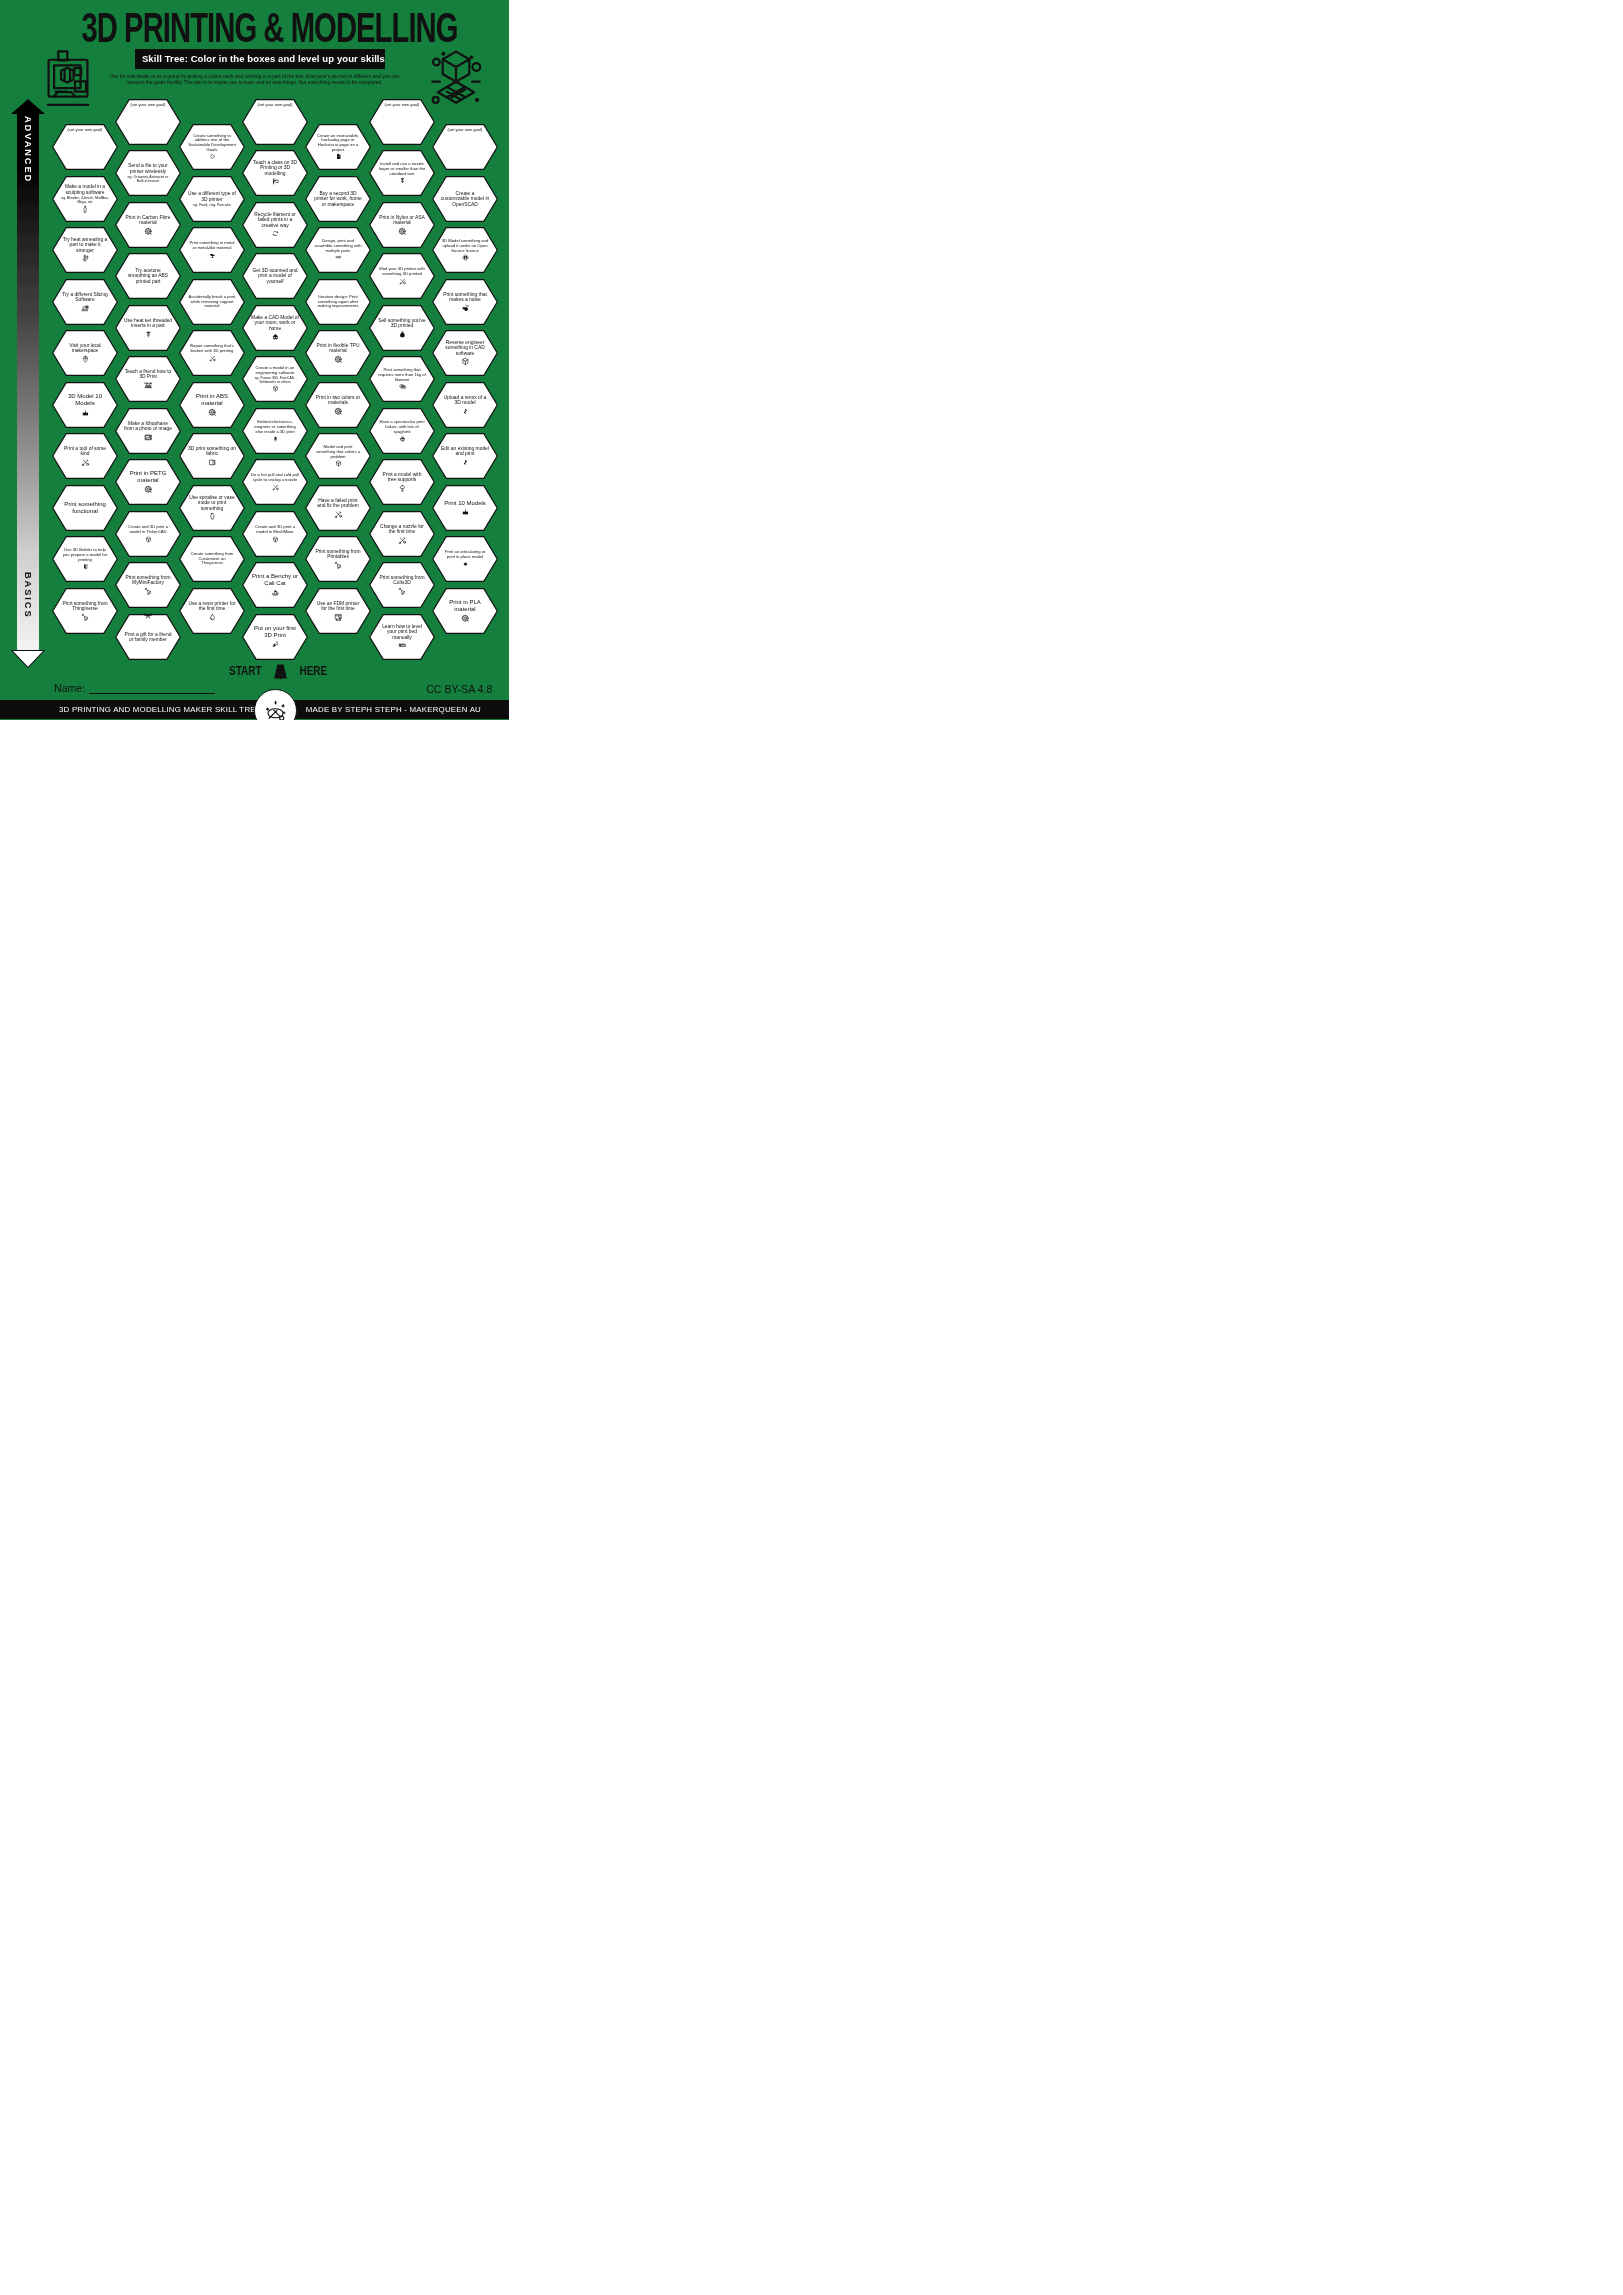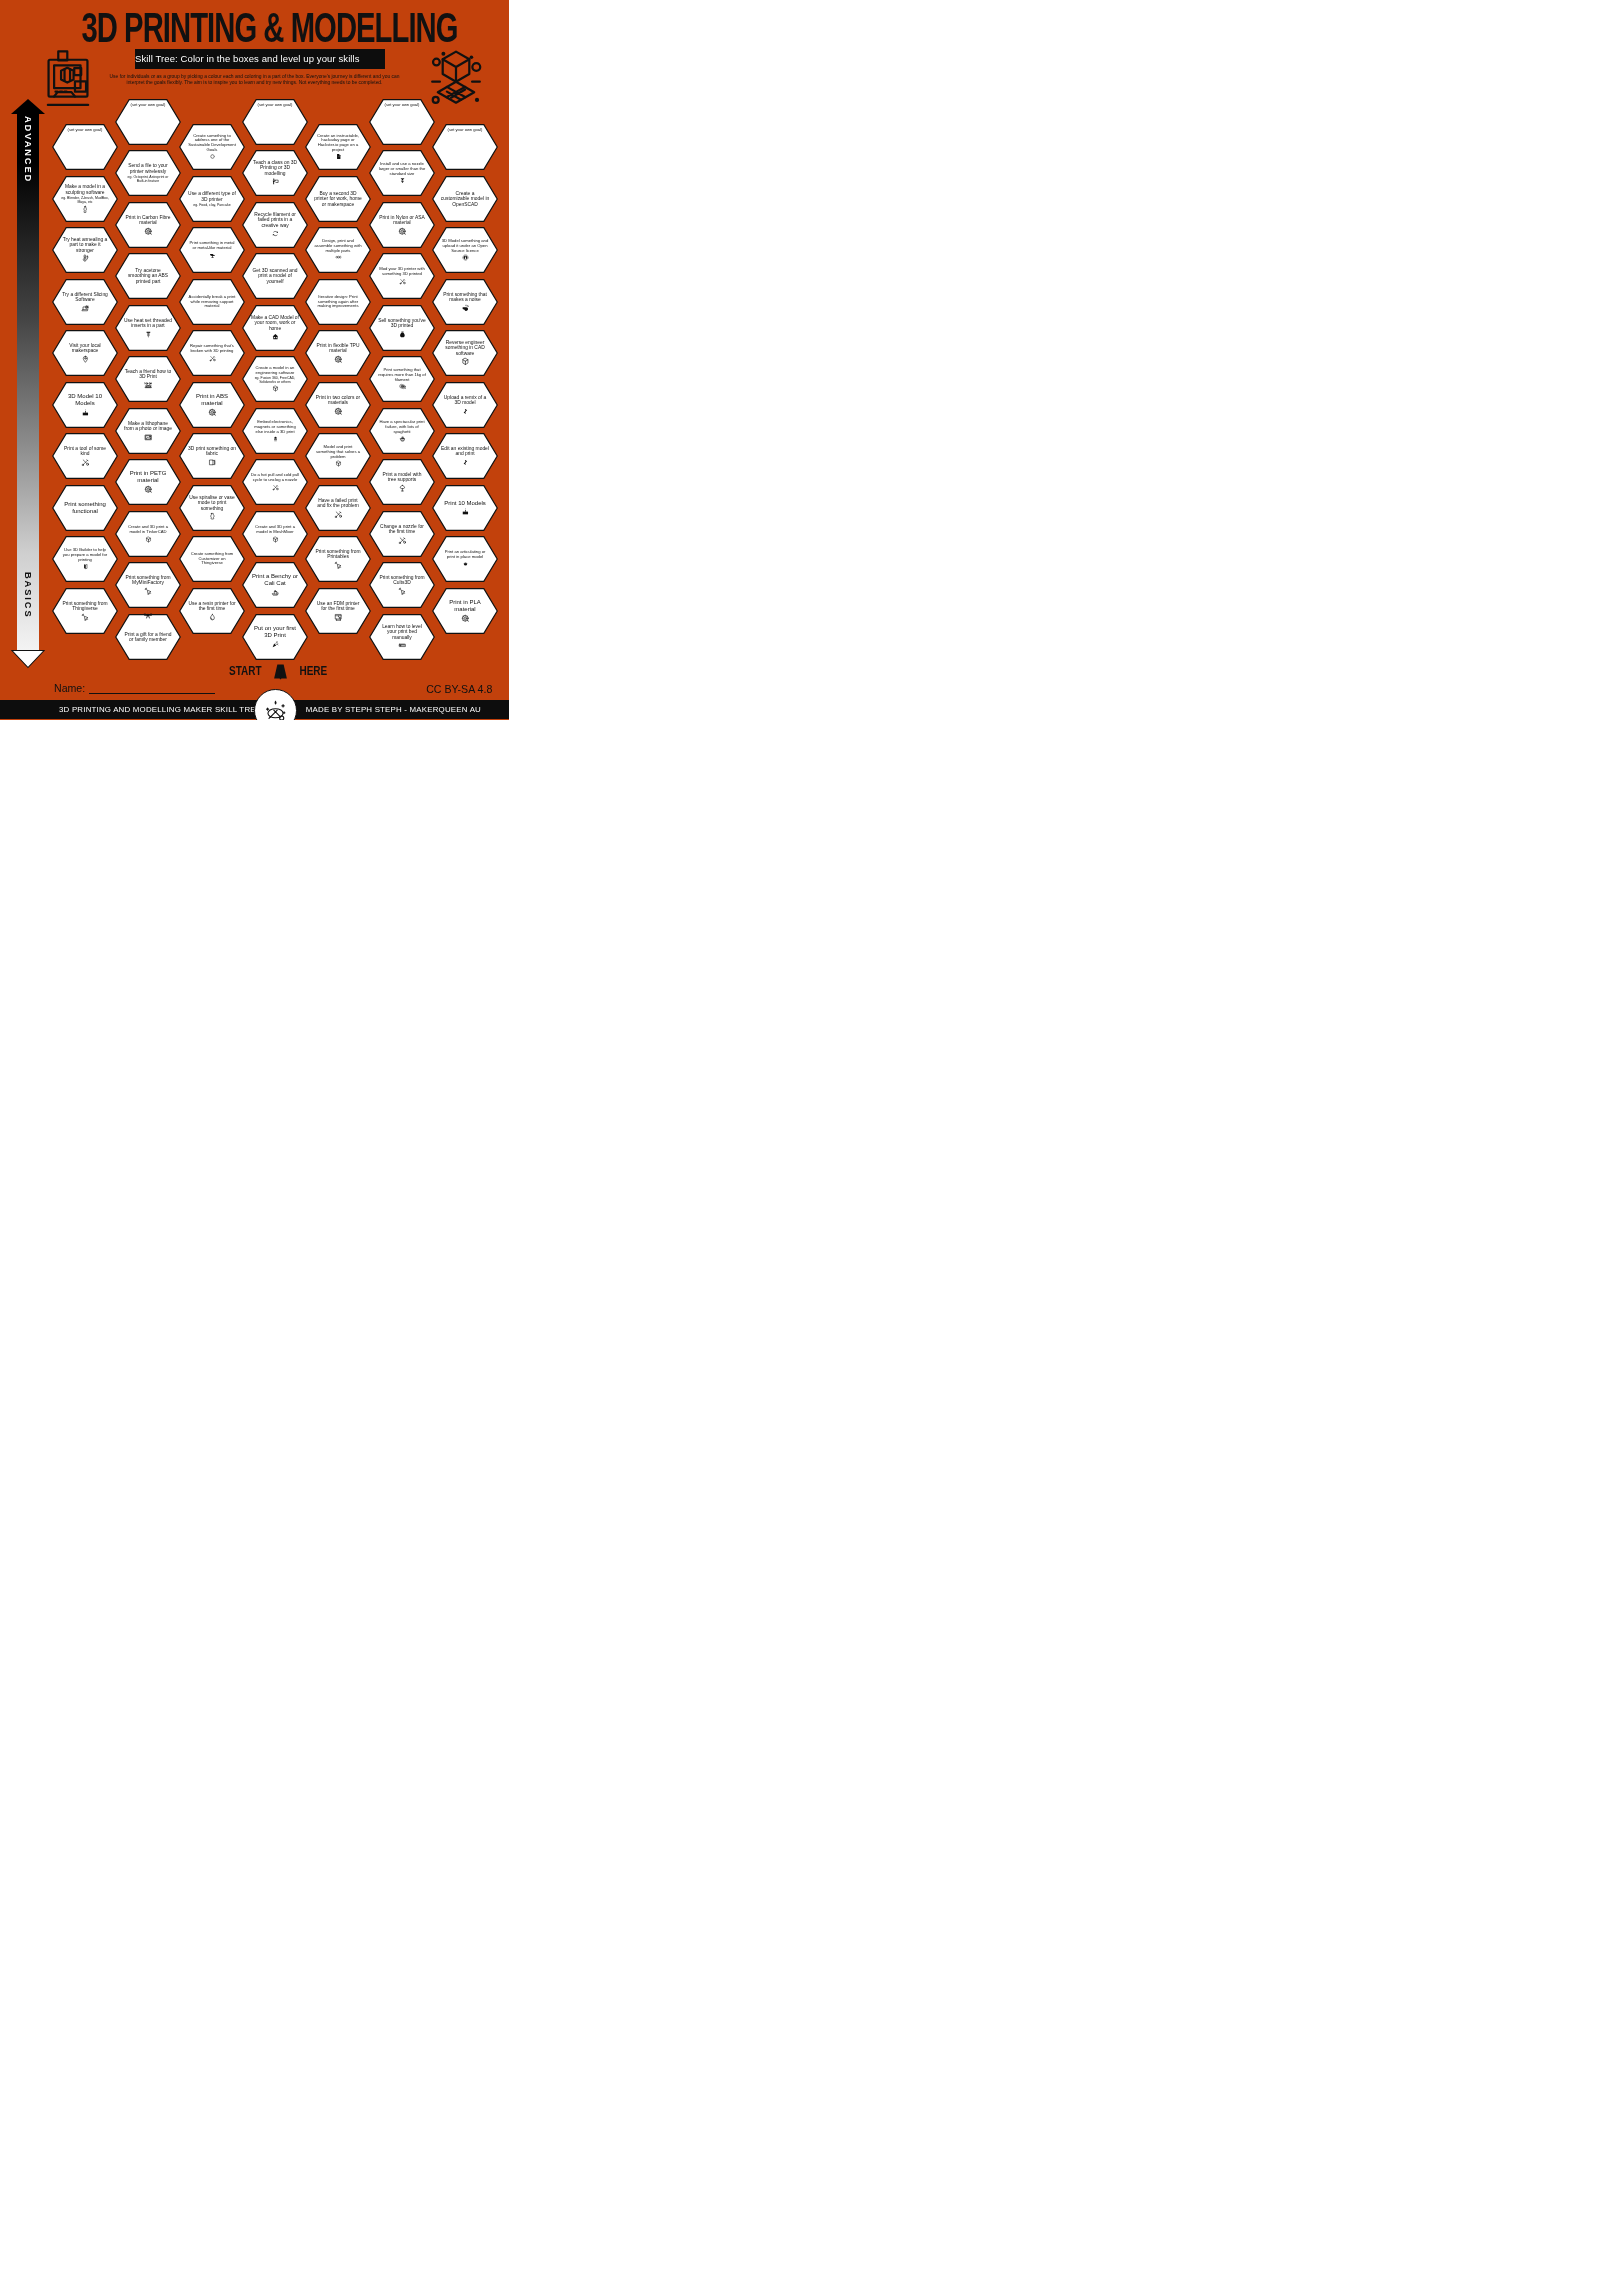--- a/index.html
+++ b/index.html
@@ -1,24 +1,24 @@
 <!DOCTYPE html>
 <html style="font-size:7.4px"><head>
 <meta charset="utf-8">
 <style>
   html,body{margin:0;padding:0;background:#fff;}
-  .page{position:relative;width:509px;height:720px;background:#c2410c;overflow:hidden;
+  .page{position:relative;width:509px;height:720px;background:#15803d;overflow:hidden;
         font-family:"Liberation Sans","DejaVu Sans",sans-serif;color:#111;}
   
   .title{position:absolute;top:5.6px;left:0;width:100%;text-align:center;font-size:43px;
          font-weight:800;letter-spacing:-1.4px;line-height:1;white-space:nowrap;
          transform:scaleX(.68);transform-origin:center top;}
   .subtitle-box{position:absolute;left:135px;top:49px;width:250px;height:20.4px;background:#0d0d0d;}
-  .subtitle-box span{display:block;color:#fff;text-align:left;font-size:9.5px;line-height:20.4px;
-         font-weight:400;letter-spacing:0.1px;border-radius:6px;}
+  .subtitle-box span{display:block;color:#fff;text-align:right;font-size:9.5px;line-height:20.4px;
+         font-weight:700;letter-spacing:0.1px;border-radius:6px;}
   .desc{position:absolute;top:74px;left:69px;right:69px;text-align:center;font-size:4.9px;line-height:5.8px;}
   .hlogo{position:absolute;}
   .hlogo.l{left:43px;top:47px;width:50px;height:63px;}
   .hlogo.r{left:428px;top:45px;width:56px;height:65px;}
   
   .axis{position:absolute;left:11px;top:99px;width:34px;height:570px;}
   .axis .head-up{position:absolute;top:0;left:0;width:0;height:0;
       border-left:17px solid transparent;border-right:17px solid transparent;border-bottom:15.7px solid #000;}
   .axis .bar{position:absolute;top:15.3px;left:6px;width:22px;height:536px;
       background:linear-gradient(180deg,#000 0%,#000 9%,#444 38%,#8d8d8d 62%,#cfcfcf 82%,#f3f3f3 100%);}

